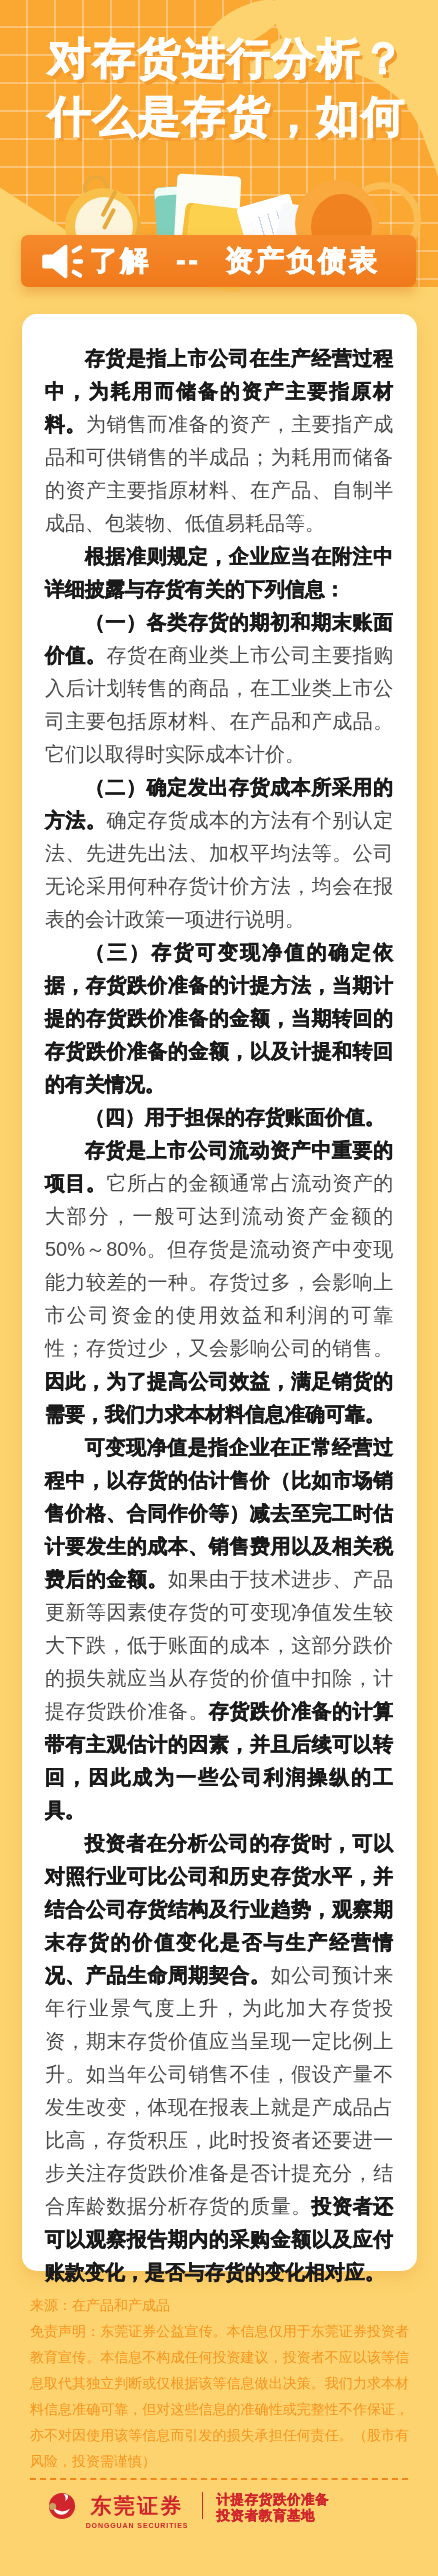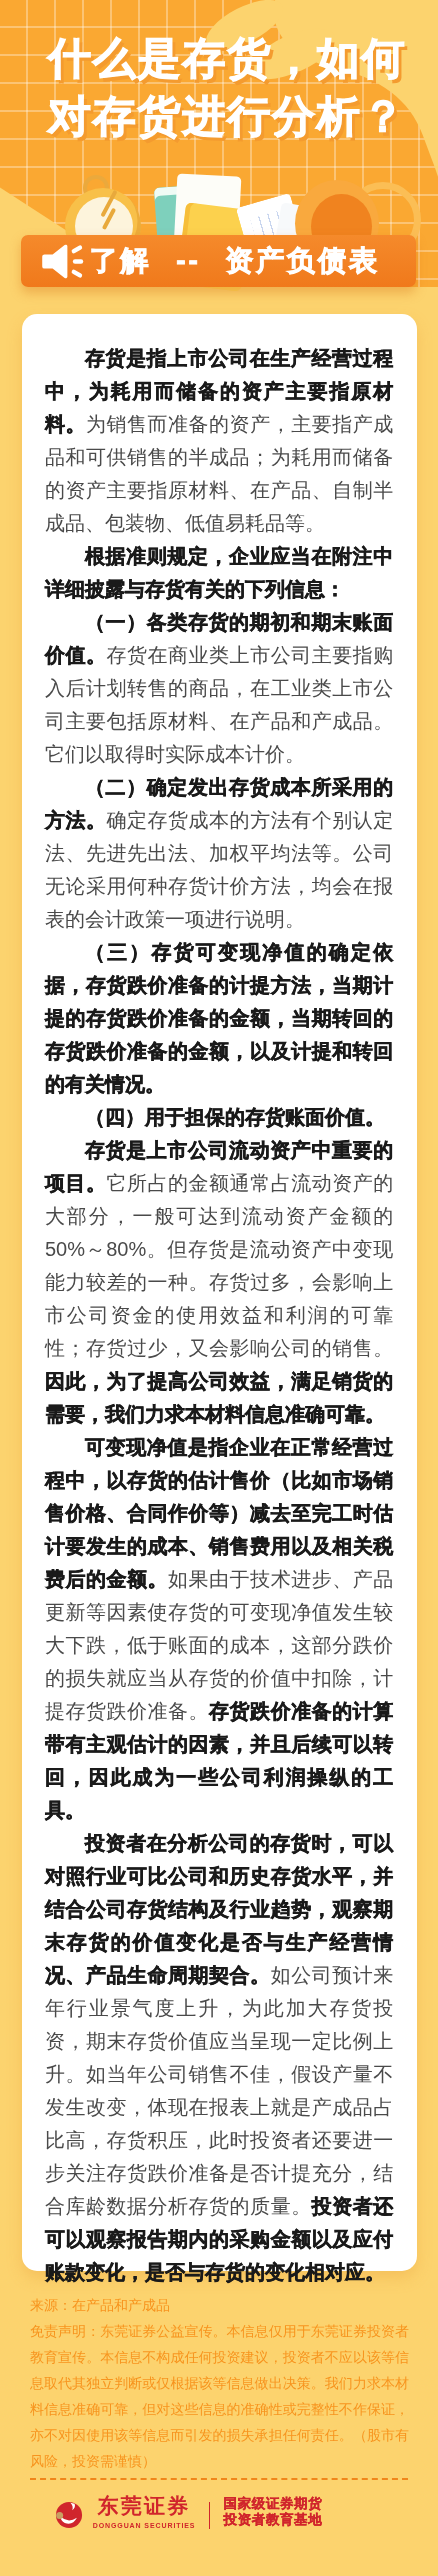--- a/index.html
+++ b/index.html
@@ -67,21 +67,21 @@
   .para{margin:0;text-indent:2em;font-size:20px;line-height:33px;
     color:var(--text-regular);text-align:justify}
   .seg.bold{font-weight:900;color:var(--text-bold);-webkit-text-stroke:0.5px var(--text-bold)}
 
   
   .footer{position:absolute;left:30px;top:2292px;width:379px;z-index:1;
     color:var(--footer-orange);font-size:14px;line-height:26px;text-align:justify}
   .dash-divider{position:absolute;left:30px;top:2478px;width:378px;height:0;
     border-top:2.3px dashed #F0861C}
   .logo-row{position:absolute;left:0;top:2492px;width:377px;display:flex;
-    align-items:flex-end;justify-content:center;gap:10px}
+    align-items:flex-start;justify-content:center;gap:10px}
   .logo-icon{flex:none;display:block}
   .logo-name{display:flex;flex-direction:column;align-items:center}
   .logo-cn{font-family:"Liberation Serif",serif;font-size:21px;font-weight:900;
     color:var(--logo-red);letter-spacing:2.3px;white-space:nowrap}
   .logo-en{font-size:7px;font-weight:700;color:var(--logo-red);letter-spacing:0.9px;margin-top:1.8px}
   .logo-divider{width:1.2px;height:27px;background:var(--logo-red);margin:0 3.5px}
   .slogan{display:flex;flex-direction:column;justify-content:center}
   .slogan-line{font-size:13.5px;line-height:16.4px;font-weight:900;color:var(--logo-red);
     letter-spacing:0.6px;-webkit-text-stroke:0.3px var(--logo-red)}
 </style>
@@ -93,22 +93,22 @@
   <div class="header">
     <svg class="header-deco" width="439" height="287" viewBox="0 0 750 490">
       <path d="M470,0 C458,52 496,100 572,116 C648,132 700,170 722,230 C736,268 746,292 750,308 L750,0 Z" fill="#FCD36E"></path>
       <ellipse cx="418" cy="42" rx="72" ry="30" fill="#FCD36E" transform="rotate(-27 418 42)"></ellipse>
       <ellipse cx="500" cy="92" rx="78" ry="32" fill="#FCD36E" transform="rotate(-24 500 92)"></ellipse>
       <polygon points="0,320 262,490 0,490" fill="#FCD36E"></polygon>
     </svg>
   </div>
 
   <div class="title">
+    <div>对存货进行分析？</div>
     <div>什么是存货，如何</div>
-    <div>对存货进行分析？</div>
   </div>
 
   <div class="illus clock-ring"></div>
   <div class="illus clock-body"></div>
   <div class="illus clock-face"></div>
   <div class="illus clock-hand-a"></div>
   <div class="illus clock-hand-b"></div>
   <div class="illus book-teal"></div>
   <div class="illus paper-back"></div>
   <div class="illus book-yellow"></div>
@@ -153,19 +153,19 @@
       <path d="M12 34 Q28 48 47 36 Q38 53 21 47 Q12 43 12 34 Z" fill="#fff"></path>
       <path d="M33 4 Q40 11 37 20 Q45 14 42 6 Z" fill="#fff"></path>
       <circle cx="10" cy="31" r="7.5" fill="#C9A063"></circle>
     </svg>
     <div class="logo-name">
       <div class="logo-cn">东莞证券</div>
       <div class="logo-en">DONGGUAN SECURITIES</div>
     </div>
     <div class="logo-divider"></div>
     <div class="slogan">
-      <div class="slogan-line">国家级证券期货</div>
+      <div class="slogan-line">计提存货跌价准备</div>
       <div class="slogan-line">投资者教育基地</div>
     </div>
   </div>
 
 </div>
 
 
 </body></html>

